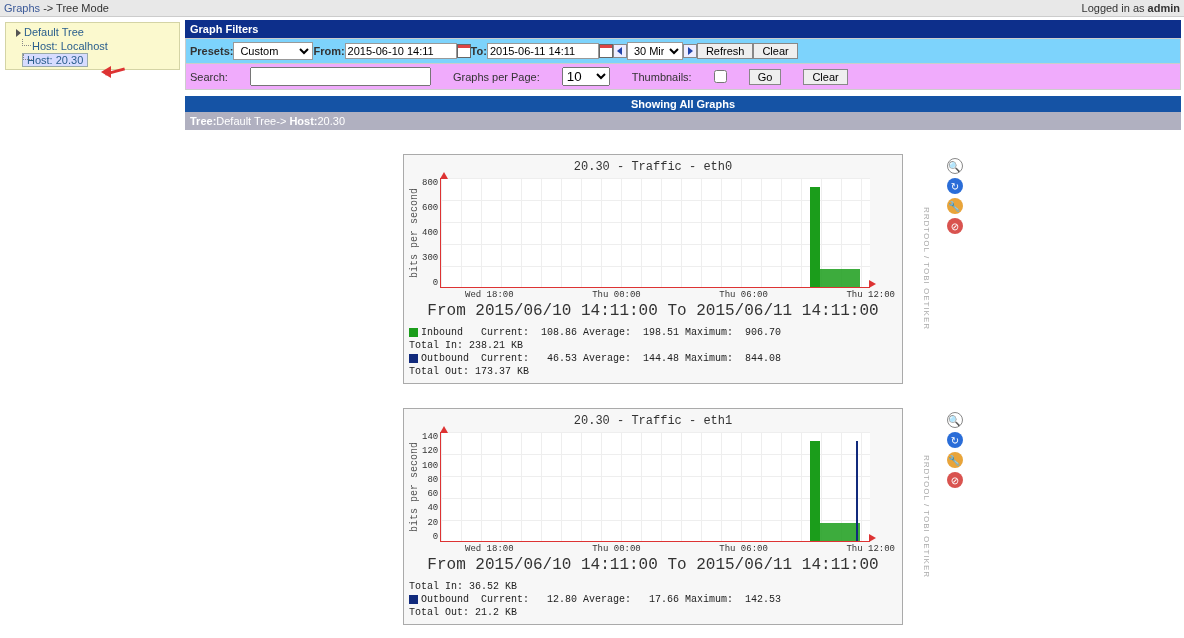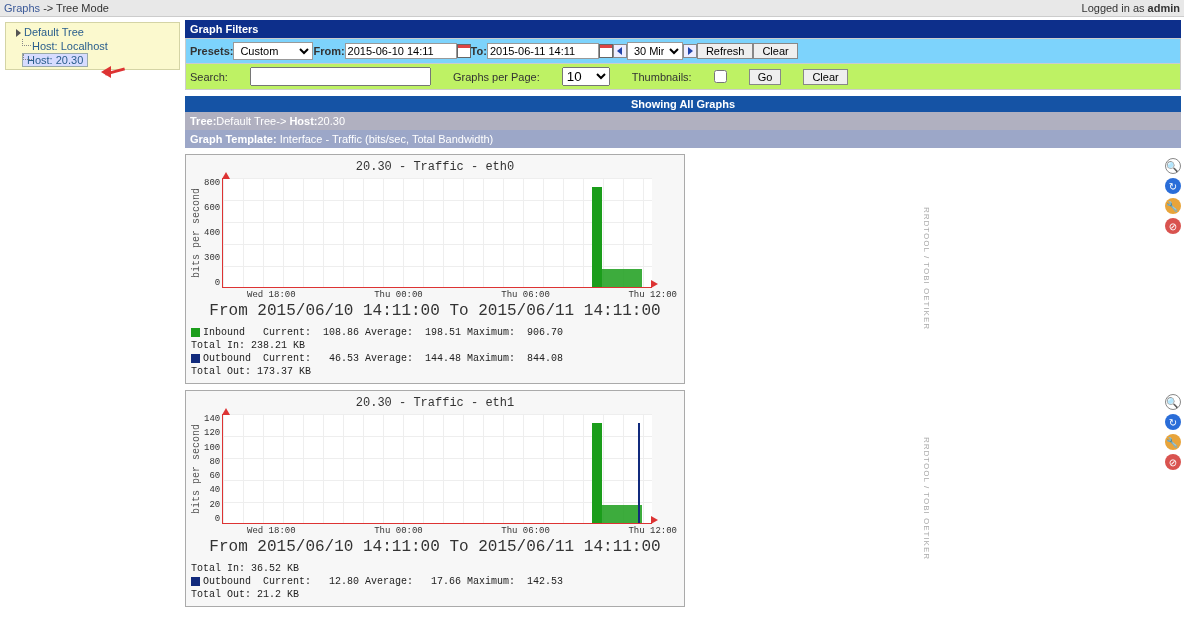--- a/index.html
+++ b/index.html
@@ -29,21 +29,21 @@
 .cal-icon { display:inline-block; width:14px; height:14px; background:#fff; border:1px solid #666; position:relative; }
 .cal-icon::before { content:""; position:absolute; top:0;left:0;right:0;height:3px;background:#d44; }
 .nav-arrow { display:inline-block; width:14px;height:14px;border:1px solid #888;background:#eef;position:relative;cursor:pointer; }
 .nav-arrow.l::before { content:"";position:absolute;left:3px;top:2px;width:0;height:0;border-top:4px solid transparent;border-bottom:4px solid transparent;border-right:5px solid #24a; }
 .nav-arrow.r::before { content:"";position:absolute;left:4px;top:2px;width:0;height:0;border-top:4px solid transparent;border-bottom:4px solid transparent;border-left:5px solid #24a; }
 .info-bar { background:#1553a5; color:#fff; text-align:center; padding:2px; font-weight:bold; margin-top:6px; }
 .breadcrumb-bar { background:#b0b0c0; color:#fff; padding:3px 5px; }
 .breadcrumb-bar b { font-weight:bold; }
 .template-bar { background:#9ca7c8; color:#fff; padding:3px 5px; }
 .template-bar b { font-weight:bold; }
-.graph-row { display:flex; justify-content:space-between; gap:8px; margin:6px 0; }
+.graph-row { display:flex; justify-content:center; gap:16px; margin:24px 0; }
 .graph-box { border:1px solid #aaa; background:#f7f7f7; width:500px; padding:5px; font-family:"Courier New",monospace; font-size:10px; }
 .graph-title { text-align:center; font-size:12px; color:#333; margin-bottom:4px; }
 .plot-area-wrap { display:flex; align-items:center; }
 .ylab { writing-mode:vertical-rl; transform:rotate(180deg); font-size:10px; margin-right:2px; color:#555; }
 .yticks { display:flex; flex-direction:column; justify-content:space-between; align-items:flex-end; height:110px; font-size:9px; color:#333; padding-right:2px; }
 .plot { position:relative; width:430px; height:110px; border-left:1px solid #d33; border-bottom:1px solid #d33; background:#fff; background-image:linear-gradient(#eee 1px,transparent 1px),linear-gradient(90deg,#eee 1px,transparent 1px); background-size:20px 22px; }
 .plot .burst { position:absolute; right:50px; bottom:0; width:10px; height:100px; background:#1b9d1b; }
 .plot .tail { position:absolute; right:10px; bottom:0; width:45px; height:18px; background:rgba(27,157,27,.85); }
 .plot .spike { position:absolute; right:12px; bottom:0; width:2px; height:100px; background:#112a7c; }
 .plot .arrow-up { position:absolute; left:-1px; top:-6px; width:0;height:0;border-left:4px solid transparent;border-right:4px solid transparent;border-bottom:7px solid #d33; }
@@ -54,21 +54,21 @@
 .swatch { display:inline-block; width:9px; height:9px; margin-right:3px; vertical-align:middle; }
 .swatch.green { background:#1b9d1b; }
 .swatch.blue { background:#112a7c; }
 .side-watermark { width:12px; writing-mode:vertical-rl; font-size:8px; color:#aaa; text-align:center; letter-spacing:1px; }
 .action-icons { display:flex; flex-direction:column; gap:4px; padding-top:4px; }
 .aicon { width:16px;height:16px;border-radius:50%;display:flex;align-items:center;justify-content:center;font-size:10px;color:#fff;cursor:pointer; }
 .aicon.zoom { background:#fff;border:1px solid #888;border-radius:50%;color:#555; }
 .aicon.csv { background:#2a6dd8; }
 .aicon.edit { background:#e8a43a; }
 .aicon.stop { background:#d9534f; }
-.filter-row2 { border:1px solid #ccc; border-top:none; background:#bef264; padding:3px 4px; display:flex; align-items:center; gap:22px; }
+.filter-row2 { border:1px solid #ccc; border-top:none; background:#f0abfc; padding:3px 4px; display:flex; align-items:center; gap:22px; }
 </style>
 </head>
 <body>
 
 <div class="top-bar">
   <div>
     <a href="#">Graphs</a><span> -&gt; </span><span>Tree Mode</span>
   </div>
   <div class="login">
     <span>Logged in as </span><b>admin</b>
@@ -110,23 +110,20 @@
       <select style="width:48px"><option>10</option></select>
       <label>Thumbnails:</label>
       <input type="checkbox" style="">
       <button class="btn">Go</button>
       <button class="btn">Clear</button>
     </div>
 
     <div class="info-bar">Showing All Graphs</div>
     <div class="breadcrumb-bar">
       <b>Tree:</b><span>Default Tree</span><span>-&gt; </span><b>Host:</b><span>20.30</span>
-    </div>
-    <div class="template-bar">
-      <b>Graph Template:</b><span> Interface - Traffic (bits/sec, Total Bandwidth)</span>
     </div>
 
     <div id="graphs-container">
         <div class="graph-row">
           <div class="graph-box">
             <div class="graph-title">20.30 - Traffic - eth0</div>
             <div class="plot-area-wrap">
               <div class="ylab">bits per second</div>
               <div class="yticks">
                 <div>800</div>

